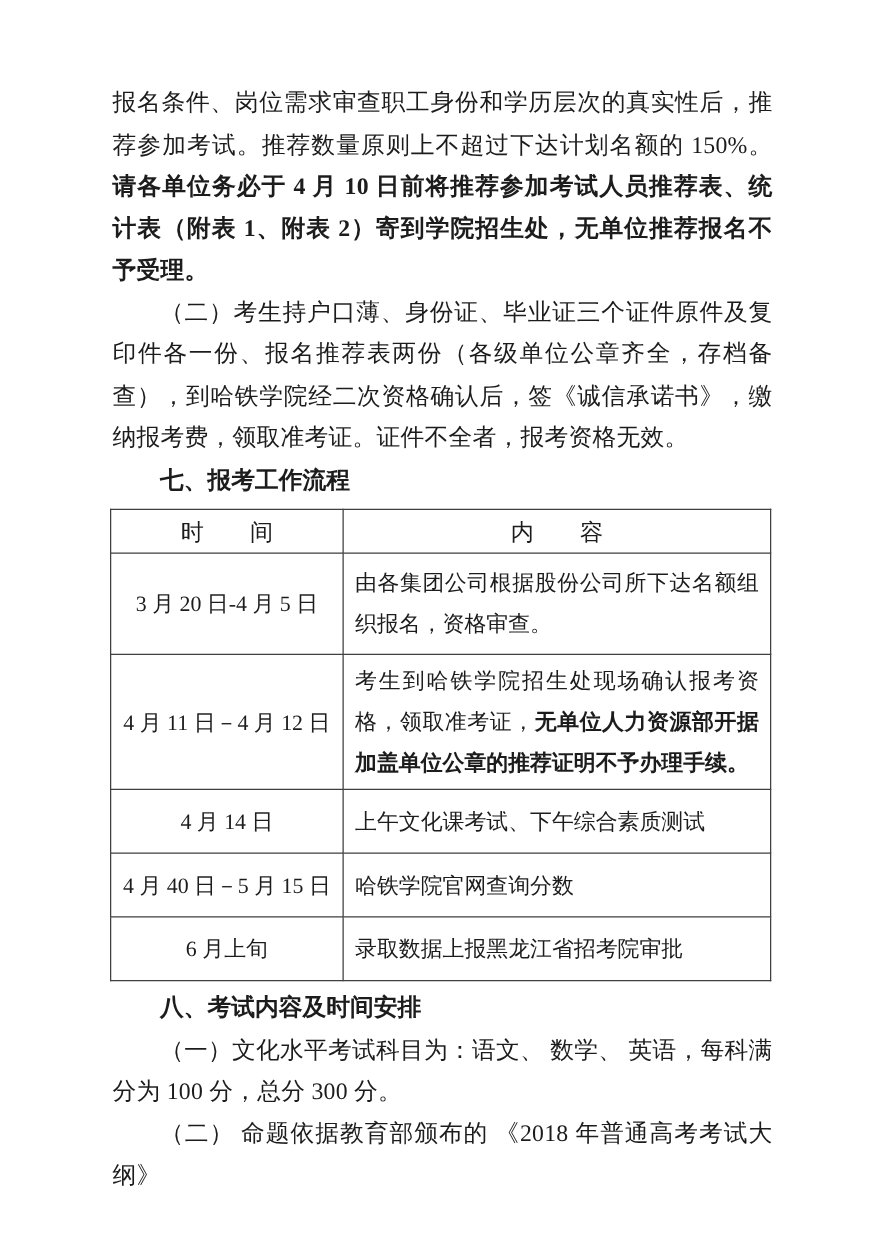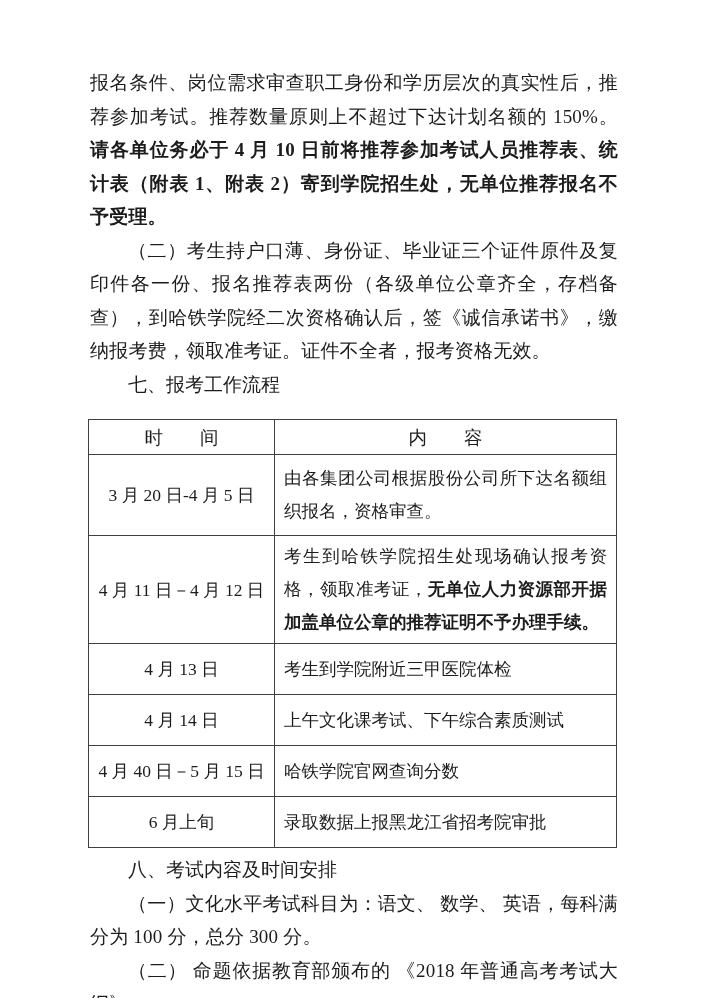--- a/index.html
+++ b/index.html
@@ -27,30 +27,30 @@
     line-height: 33.5px;
     text-align: justify;
     letter-spacing: 0.2px;
   }
   .indent { text-indent: 38px; }
   .bold, b { font-weight: bold; }
   h3.heading {
     margin: 0;
     font-size: 19px;
     line-height: 33.5px;
-    font-weight: normal;
+    font-weight: bold;
     text-indent: 38px;
   }
   h3.after-table { margin-top: 5px; }
   table.schedule {
     border-collapse: collapse;
     table-layout: fixed;
     width: 528px;
     margin-left: -2px;
-    margin-top: 18px;
+    margin-top: 6px;
     font-size: 17.5px;
   }
   table.schedule col.col-time { width: 186px; }
   table.schedule col.col-content { width: 342px; }
   table.schedule th, table.schedule td {
     border: 1px solid #3f3f3f;
     vertical-align: middle;
     box-sizing: border-box;
   }
   table.schedule th {
@@ -98,24 +98,20 @@
     <tbody>
       <tr class="h-tall">
         <td class="time">3 月 20 日-4 月 5 日</td>
         <td class="content"><span>由各集团公司根据股份公司所下达名额组织报名，资格审查。</span><b></b></td>
       </tr>
       <tr class="h-taller">
         <td class="time">4 月 11 日－4 月 12 日</td>
         <td class="content"><span>考生到哈铁学院招生处现场确认报考资格，领取准考证，</span><b>无单位人力资源部开据加盖单位公章的推荐证明不予办理手续。</b></td>
       </tr>
       <tr class="h-std">
-        <td class="time">4 月 13 日</td>
-        <td class="content"><span>考生到学院附近三甲医院体检</span><b></b></td>
-      </tr>
-      <tr class="h-std">
         <td class="time">4 月 14 日</td>
         <td class="content"><span>上午文化课考试、下午综合素质测试</span><b></b></td>
       </tr>
       <tr class="h-std">
         <td class="time">4 月 40 日－5 月 15 日</td>
         <td class="content"><span>哈铁学院官网查询分数</span><b></b></td>
       </tr>
       <tr class="h-std">
         <td class="time">6 月上旬</td>
         <td class="content"><span>录取数据上报黑龙江省招考院审批</span><b></b></td>

